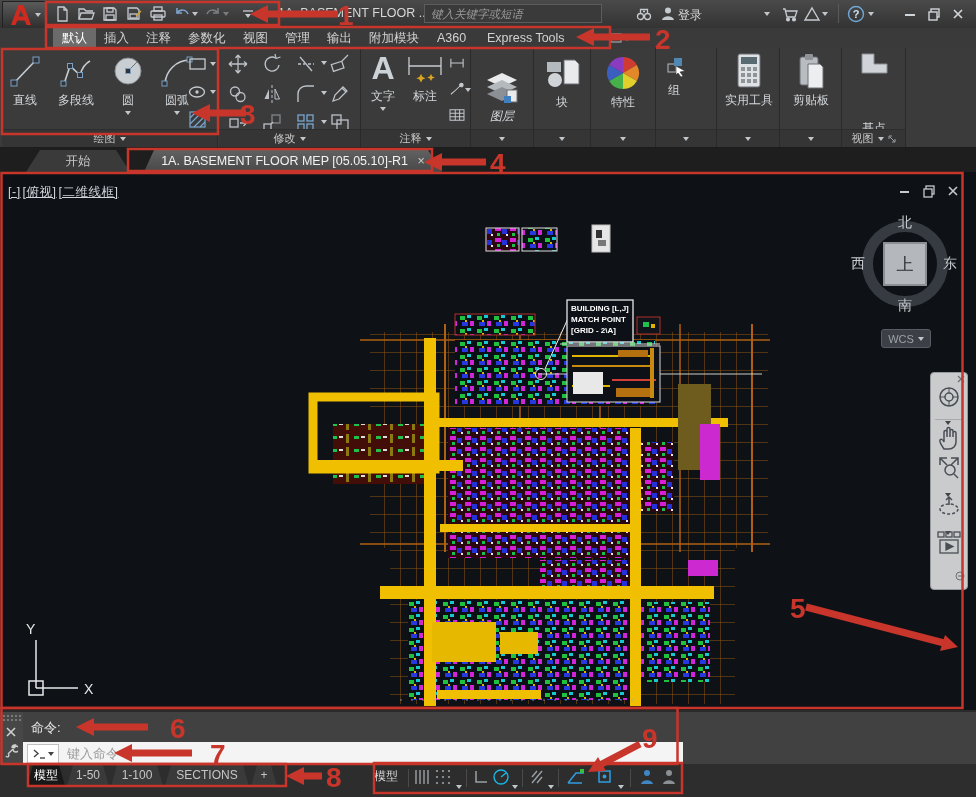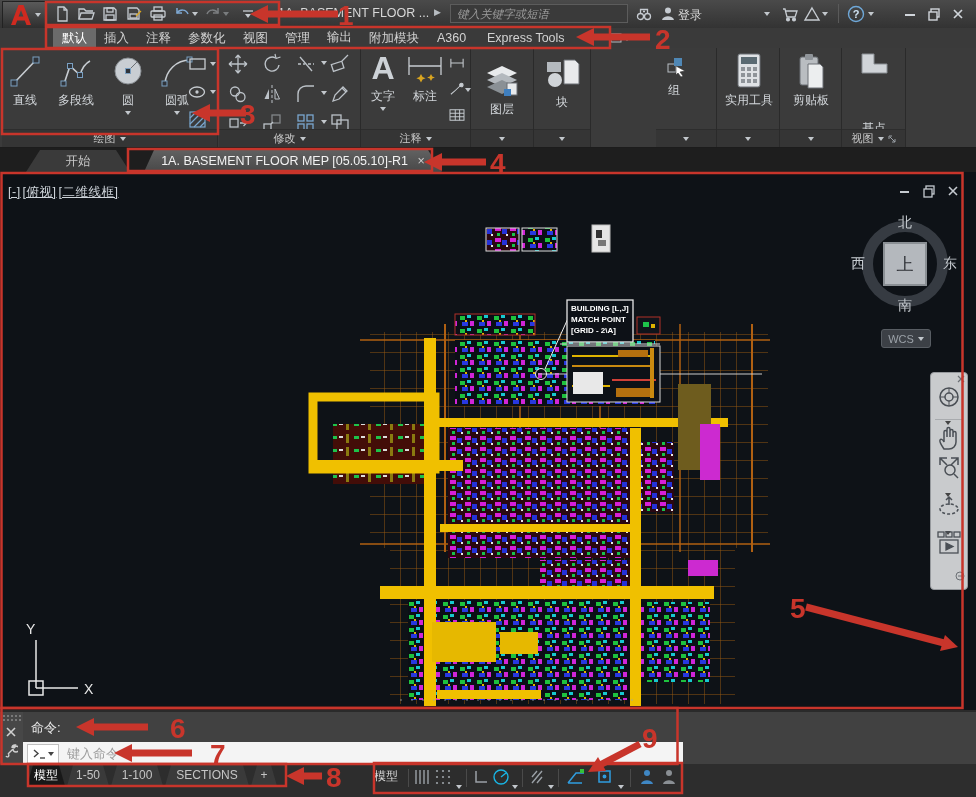--- a/index.html
+++ b/index.html
@@ -3,21 +3,21 @@
 <meta charset="utf-8">
 <style>
   html,body{margin:0;padding:0;background:#4a4a4a;font-family:"Liberation Sans","DejaVu Sans",sans-serif;}
   #app{position:relative;width:976px;height:797px;overflow:hidden;background:#2d2d2d;}
   .abs{position:absolute;}
   
   .titlebar{position:absolute;left:0;top:0;width:976px;height:28px;background:linear-gradient(#4a4a4a,#333);color:#d6d6d6;}
   .qicon{position:absolute;top:5px;width:20px;height:18px;display:flex;align-items:center;justify-content:center;}
   .caret{display:inline-block;width:0;height:0;border-left:3.5px solid transparent;border-right:3.5px solid transparent;border-top:4px solid #c2c7cc;}
   .caret.dk{border-top-color:#444;}
-  .searchbox{position:absolute;left:450px;top:4px;width:178px;height:19px;background:#3a3a3a;border:1px solid #5c5c5c;color:#9a9a9a;font-size:11.5px;font-style:italic;line-height:19px;padding-left:6px;box-sizing:border-box;}
+  .searchbox{position:absolute;left:424px;top:4px;width:178px;height:19px;background:#3a3a3a;border:1px solid #5c5c5c;color:#9a9a9a;font-size:11.5px;font-style:italic;line-height:19px;padding-left:6px;box-sizing:border-box;}
   
   .ribtabs{position:absolute;left:0;top:28px;width:976px;height:20px;background:#3a3a3a;}
   .rtab{position:absolute;top:0;height:20px;line-height:20px;padding:0 9px;font-size:12.5px;color:#d2d2d2;}
   .rtab.active{background:#6b6b6b;color:#fff;}
   
   .ribbon{position:absolute;left:0;top:48px;width:976px;height:100px;background:#3b3b3b;border-bottom:1px solid #1c1c1c;box-sizing:border-box;}
   .panel{position:absolute;top:0;height:99px;background:#3b3b3b;border-right:1px solid #2a2a2a;box-sizing:border-box;}
   .plabel{position:absolute;left:0;right:0;bottom:0;height:17px;background:#353535;border-top:1px solid #2d2d2d;color:#c9c9c9;font-size:11px;display:flex;align-items:center;justify-content:center;gap:4px;}
   .bb{position:absolute;display:flex;flex-direction:column;align-items:center;color:#d3d7db;font-size:12px;gap:2px;}
   .mi{position:absolute;width:24px;height:24px;}
@@ -185,21 +185,21 @@
       </div>
   </div>
 
   <div class="ribtabs">
     <span class="rtab active" style="left:53px;">默认</span>
     <span class="rtab" style="left:95px;text-align:right;">插入</span>
     <span class="rtab" style="left:137px;">注释</span>
     <span class="rtab" style="left:179px;">参数化</span>
     <span class="rtab" style="left:234px;">视图</span>
     <span class="rtab" style="left:276px;">管理</span>
-    <span class="rtab" style="left:318px;font-family:Liberation Mono, monospace;">输出</span>
+    <span class="rtab" style="left:318px;">输出</span>
     <span class="rtab" style="left:360px;">附加模块</span>
     <span class="rtab" style="left:428px;">A360</span>
     <span class="rtab" style="left:478px;">Express Tools</span>
     <span class="abs" style="left:610px;top:5px;">
         <svg width="20" height="12" viewBox="0 0 20 12">
           <rect x="1" y="1" width="10" height="8" fill="none" stroke="#b5bac0"></rect>
           <path d="M14 4l3 4 3-4z" fill="#b5bac0"></path>
         </svg>
       </span>
   </div>
@@ -383,21 +383,21 @@
             <path d="M1 6h16M1 10h16M7 2v12M12 2v12"></path>
           </svg>
         </div>
       <div class="plabel">
           <span>注释</span>
           <span class="caret"></span>
         </div>
     </div>
 
     <div class="panel" style="left:471px;width:63px;">
-      <div class="bb" style="left:10px;top:13px;width:42px;">
+      <div class="bb" style="left:10px;top:20px;width:42px;font-style:italic;">
         <svg width="42" height="38" viewBox="0 0 42 38">
             <polygon points="6,12 21,5 36,12 21,19" fill="#e8eaec"></polygon>
             <polygon points="6,19 21,12 36,19 21,26" fill="#b4b9be"></polygon>
             <polygon points="6,26 21,19 36,26 21,33" fill="#8a9095"></polygon>
             <rect x="26" y="22" width="10" height="12" fill="#e8eaec" stroke="#6a6f74"></rect>
             <rect x="23" y="28" width="7" height="7" fill="#3f7fbf"></rect>
           </svg>
         <span>图层</span>
       </div>
       <div class="plabel">
@@ -412,20 +412,36 @@
             <circle cx="13" cy="26" r="7" fill="#d0d4d8"></circle>
             <polygon points="22,6 33,6 37,10 37,30 22,30" fill="#e8eaec" stroke="#6a6f74"></polygon>
           </svg>
         <span>块</span>
       </div>
       <div class="plabel">
           <span class="caret"></span>
         </div>
     </div>
 
+    <div class="panel" style="left:591px;width:65px;">
+      <div class="bb" style="left:12px;top:6px;width:40px;">
+        <svg width="36" height="38" viewBox="0 0 36 36">
+          <path d="M18 18L18 2A16 16 0 0 1 31.86 10Z" fill="#cf3b30"></path>
+            <path d="M18 18L31.86 10A16 16 0 0 1 31.86 26Z" fill="#e2882b"></path>
+            <path d="M18 18L31.86 26A16 16 0 0 1 18 34Z" fill="#e3cf2b"></path>
+            <path d="M18 18L18 34A16 16 0 0 1 4.14 26Z" fill="#47b04b"></path>
+            <path d="M18 18L4.14 26A16 16 0 0 1 4.14 10Z" fill="#3b5fc0"></path>
+            <path d="M18 18L4.14 10A16 16 0 0 1 18 2Z" fill="#8a3bc0"></path>
+        </svg>
+        <span>特性</span>
+      </div>
+      <div class="plabel">
+          <span class="caret"></span>
+        </div>
+    </div>
 
     <div class="panel" style="left:656px;width:61px;">
       <div class="abs" style="left:10px;top:8px;">
           <svg width="22" height="22" viewBox="0 0 22 22">
             <rect x="2" y="8" width="8" height="8" fill="none" stroke="#b9bfc5"></rect>
             <rect x="8" y="2" width="8" height="8" fill="#4f87b5"></rect>
             <polygon points="10,10 19,15 14,16 17,20 15,21 12,17 10,19" fill="#fff" stroke="#333" stroke-width=".6"></polygon>
           </svg>
         </div>
       <div class="abs" style="left:12px;top:34px;font-size:12px;color:#d3d7db;">组</div>

